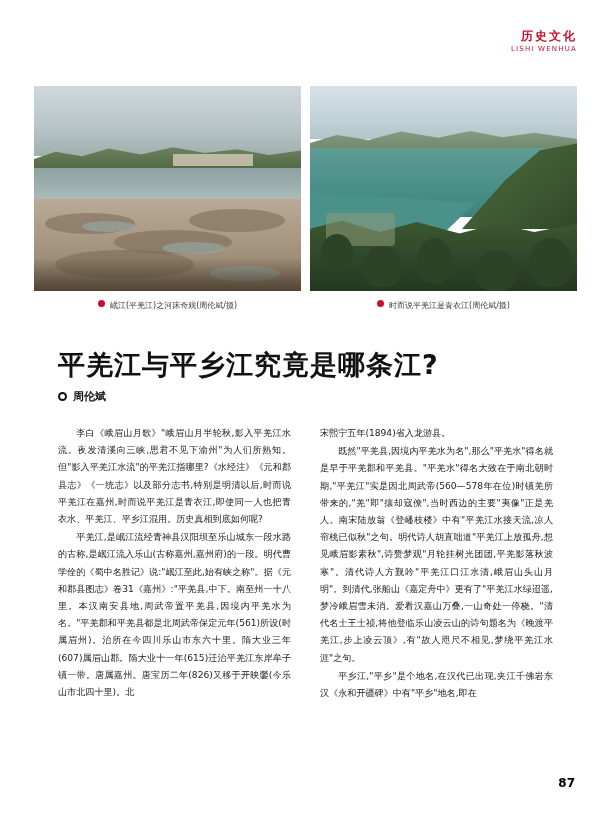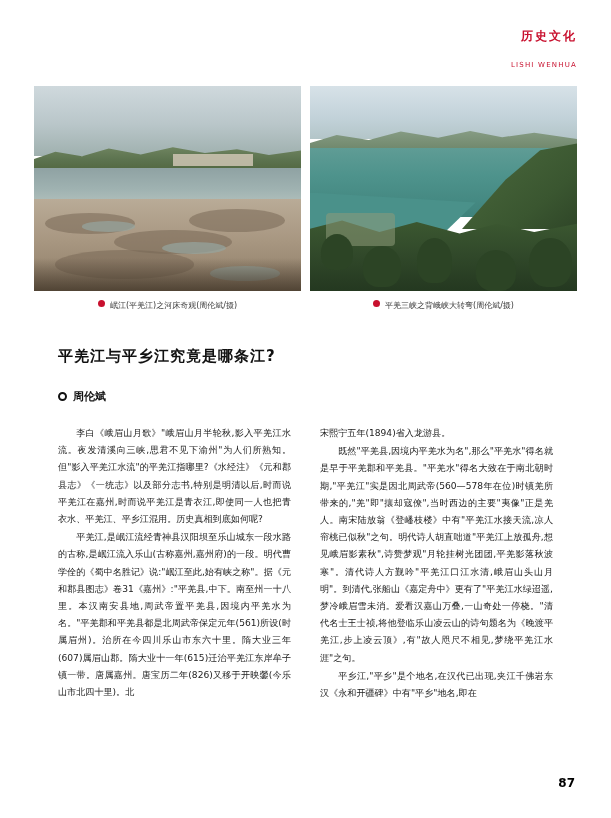--- a/index.html
+++ b/index.html
@@ -34,21 +34,21 @@
     font-family: "DejaVu Sans", "Liberation Sans", sans-serif;
     font-size: 12px;
     font-weight: bold;
     color: #c8102e;
     letter-spacing: 2px;
   }
   .header-py {
     font-size: 7px;
     color: #c8102e;
     letter-spacing: 1.2px;
-    margin-top: 19px;
+    margin-top: 3px;
   }
 
   
   .photos {
     position: absolute;
     left: 34px;
     top: 86px;
     width: 543px;
     height: 205px;
     display: flex;
@@ -163,21 +163,21 @@
     background: #c8102e;
     margin-right: 5px;
     flex: 0 0 auto;
   }
 
   
   .title {
     position: absolute;
     left: 58px;
     top: 347px;
-    font-size: 15px;
+    font-size: 27px;
     font-weight: bold;
     letter-spacing: 1px;
     color: #111111;
   }
   .byline {
     position: absolute;
     left: 58px;
     top: 389px;
     display: flex;
     align-items: center;
@@ -268,21 +268,21 @@
     </div>
   </div>
 
   <div class="caption-row">
     <div class="caption">
       <span class="cap-dot"></span>
       <span>岷江(平羌江)之河床奇观(周伦斌/摄)</span>
     </div>
     <div class="caption">
       <span class="cap-dot"></span>
-      <span>平羌三峡之背峨峡大转弯(周伦斌/摄)</span>
+      <span>时而说平羌江是青衣江(周伦斌/摄)</span>
     </div>
   </div>
 
   <div class="title">平羌江与平乡江究竟是哪条江?</div>
   <div class="byline">
     <span class="by-dot"></span>
     <span>周伦斌</span>
   </div>
 
   <div class="cols">

